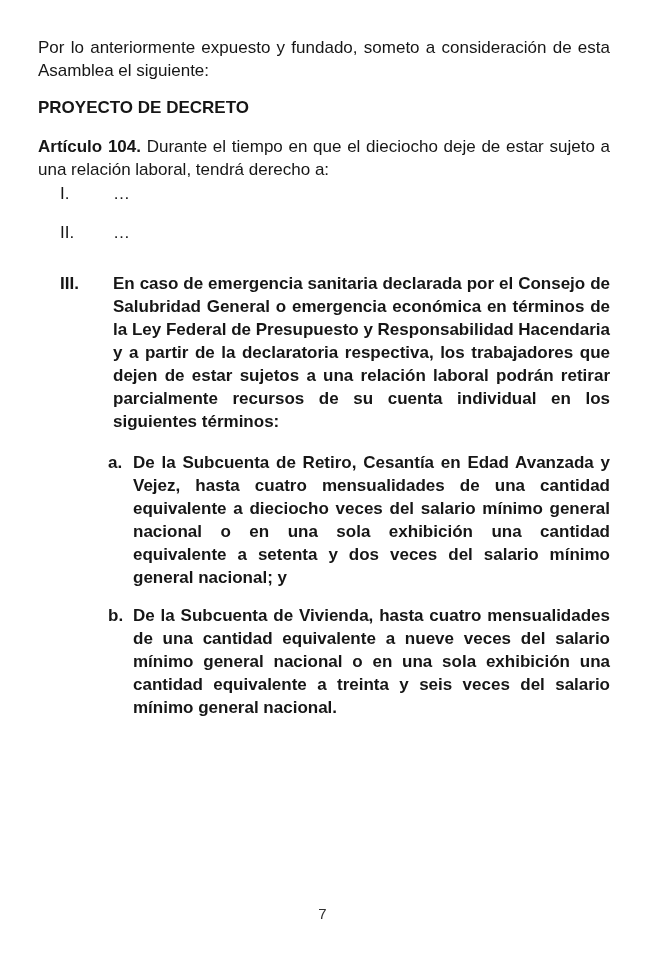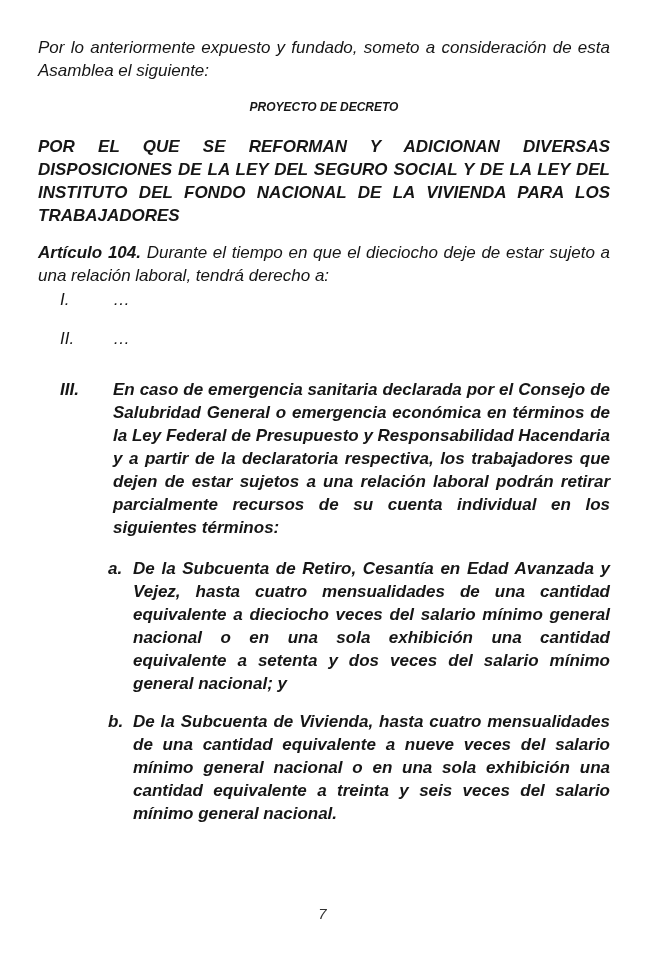--- a/index.html
+++ b/index.html
@@ -11,36 +11,34 @@
     position: relative;
     width: 645px;
     height: 960px;
     background: #ffffff;
     color: #161616;
     font-family: "Liberation Sans", "DejaVu Sans", sans-serif;
     font-size: 17px;
     line-height: 23px;
     overflow: hidden;
     box-sizing: border-box;
-    font-style: italic;
   }
   .content {
     padding: 36px 35px 0 38px;
   }
   .para {
     margin: 0 0 14px 0;
     text-align: justify;
   }
   .bold { font-weight: bold; }
   .decree-title {
     margin: 2px 0 16px 0;
-    font-size: 12px;
+    font-size: 17px;
     line-height: 23px;
     font-weight: bold;
-    text-align: center;
   }
   .art191 { margin-bottom: 1px; }
   .fraction-row {
     display: flex;
     margin-left: 22px;
   }
   .fraction-num {
     flex: 0 0 53px;
     width: 53px;
   }
@@ -79,21 +77,20 @@
 </head>
 <body>
 
 <div class="page">
   <main class="content">
 
     <p class="para">Por lo anteriormente expuesto y fundado, someto a consideración de esta Asamblea el siguiente:</p>
 
     <h1 class="decree-title">PROYECTO DE DECRETO</h1>
 
-    <p class="para bold">POR EL QUE SE REFORMAN Y ADICIONAN DIVERSAS DISPOSICIONES DE LA LEY DEL SEGURO SOCIAL Y DE LA LEY DEL INSTITUTO DEL FONDO NACIONAL DE LA VIVIENDA PARA LOS TRABAJADORES</p>
 
 
     <p class="para art191">
       <strong>Artículo 104.</strong>
       <span>Durante el tiempo en que el dieciocho deje de estar sujeto a una relación laboral, tendrá derecho a:</span>
     </p>
 
     <div class="fraction-row f1">
       <span class="fraction-num">I.</span>
       <span class="fraction-text">…</span>

